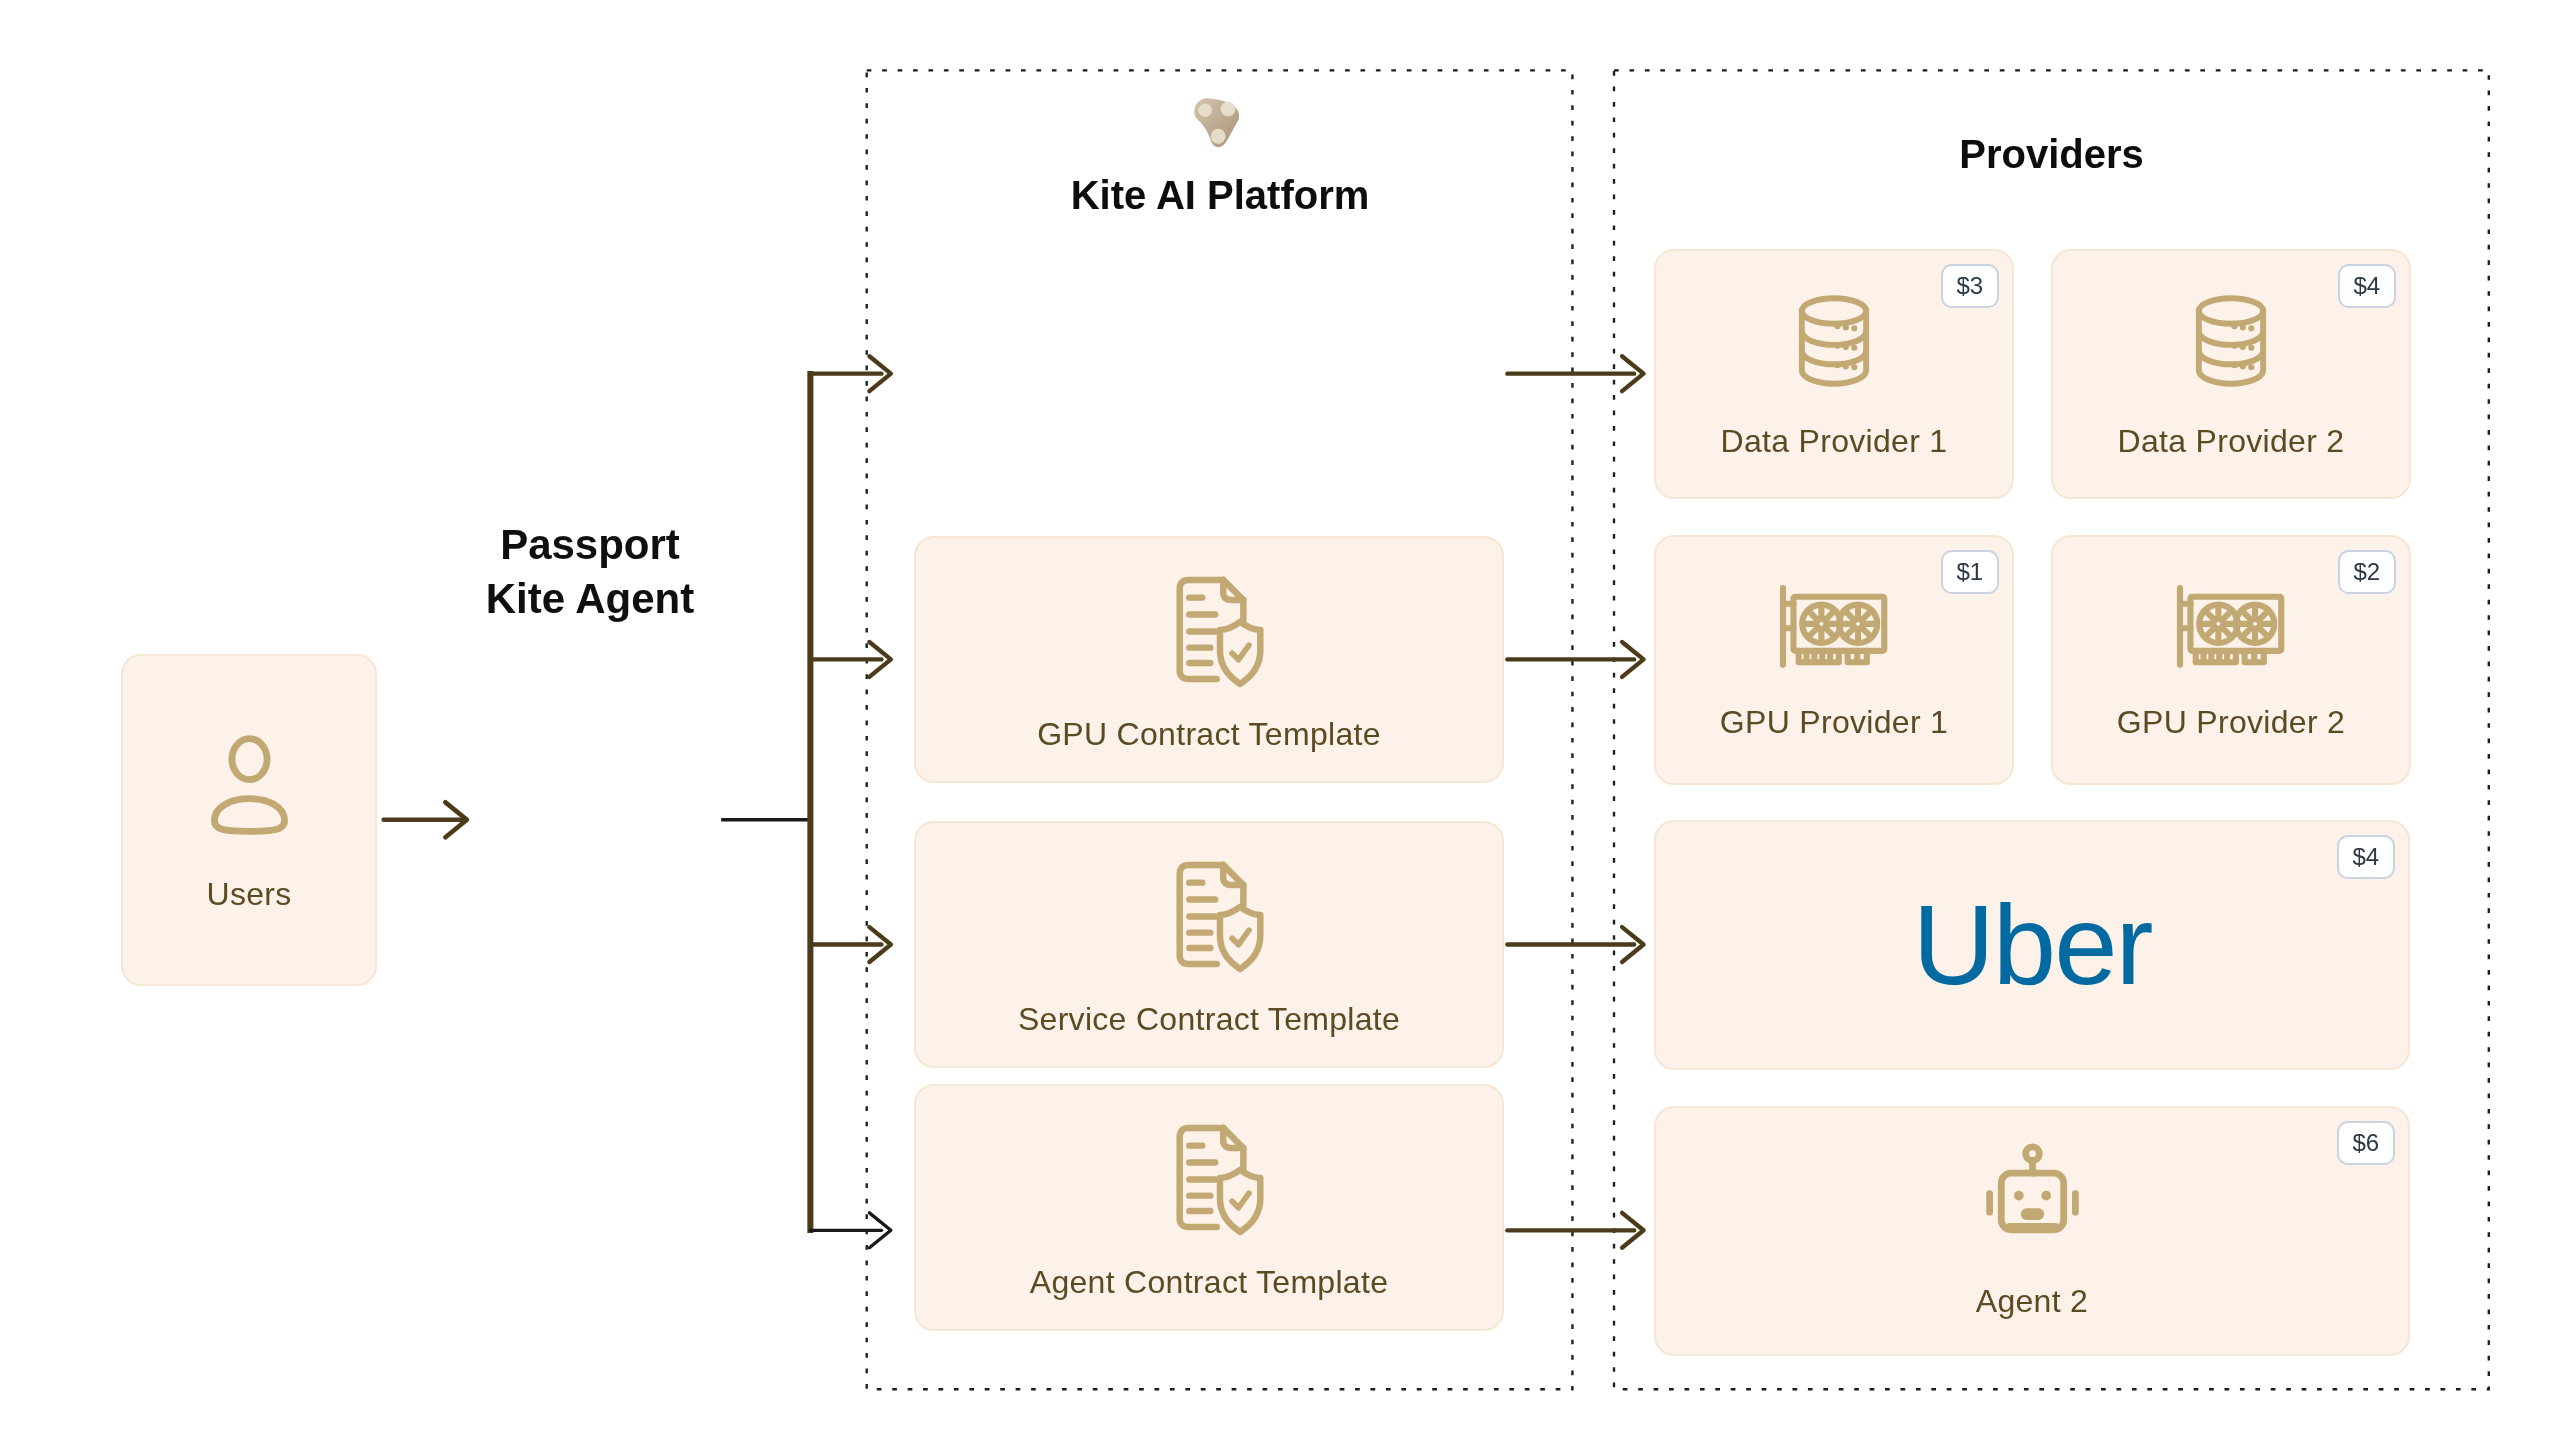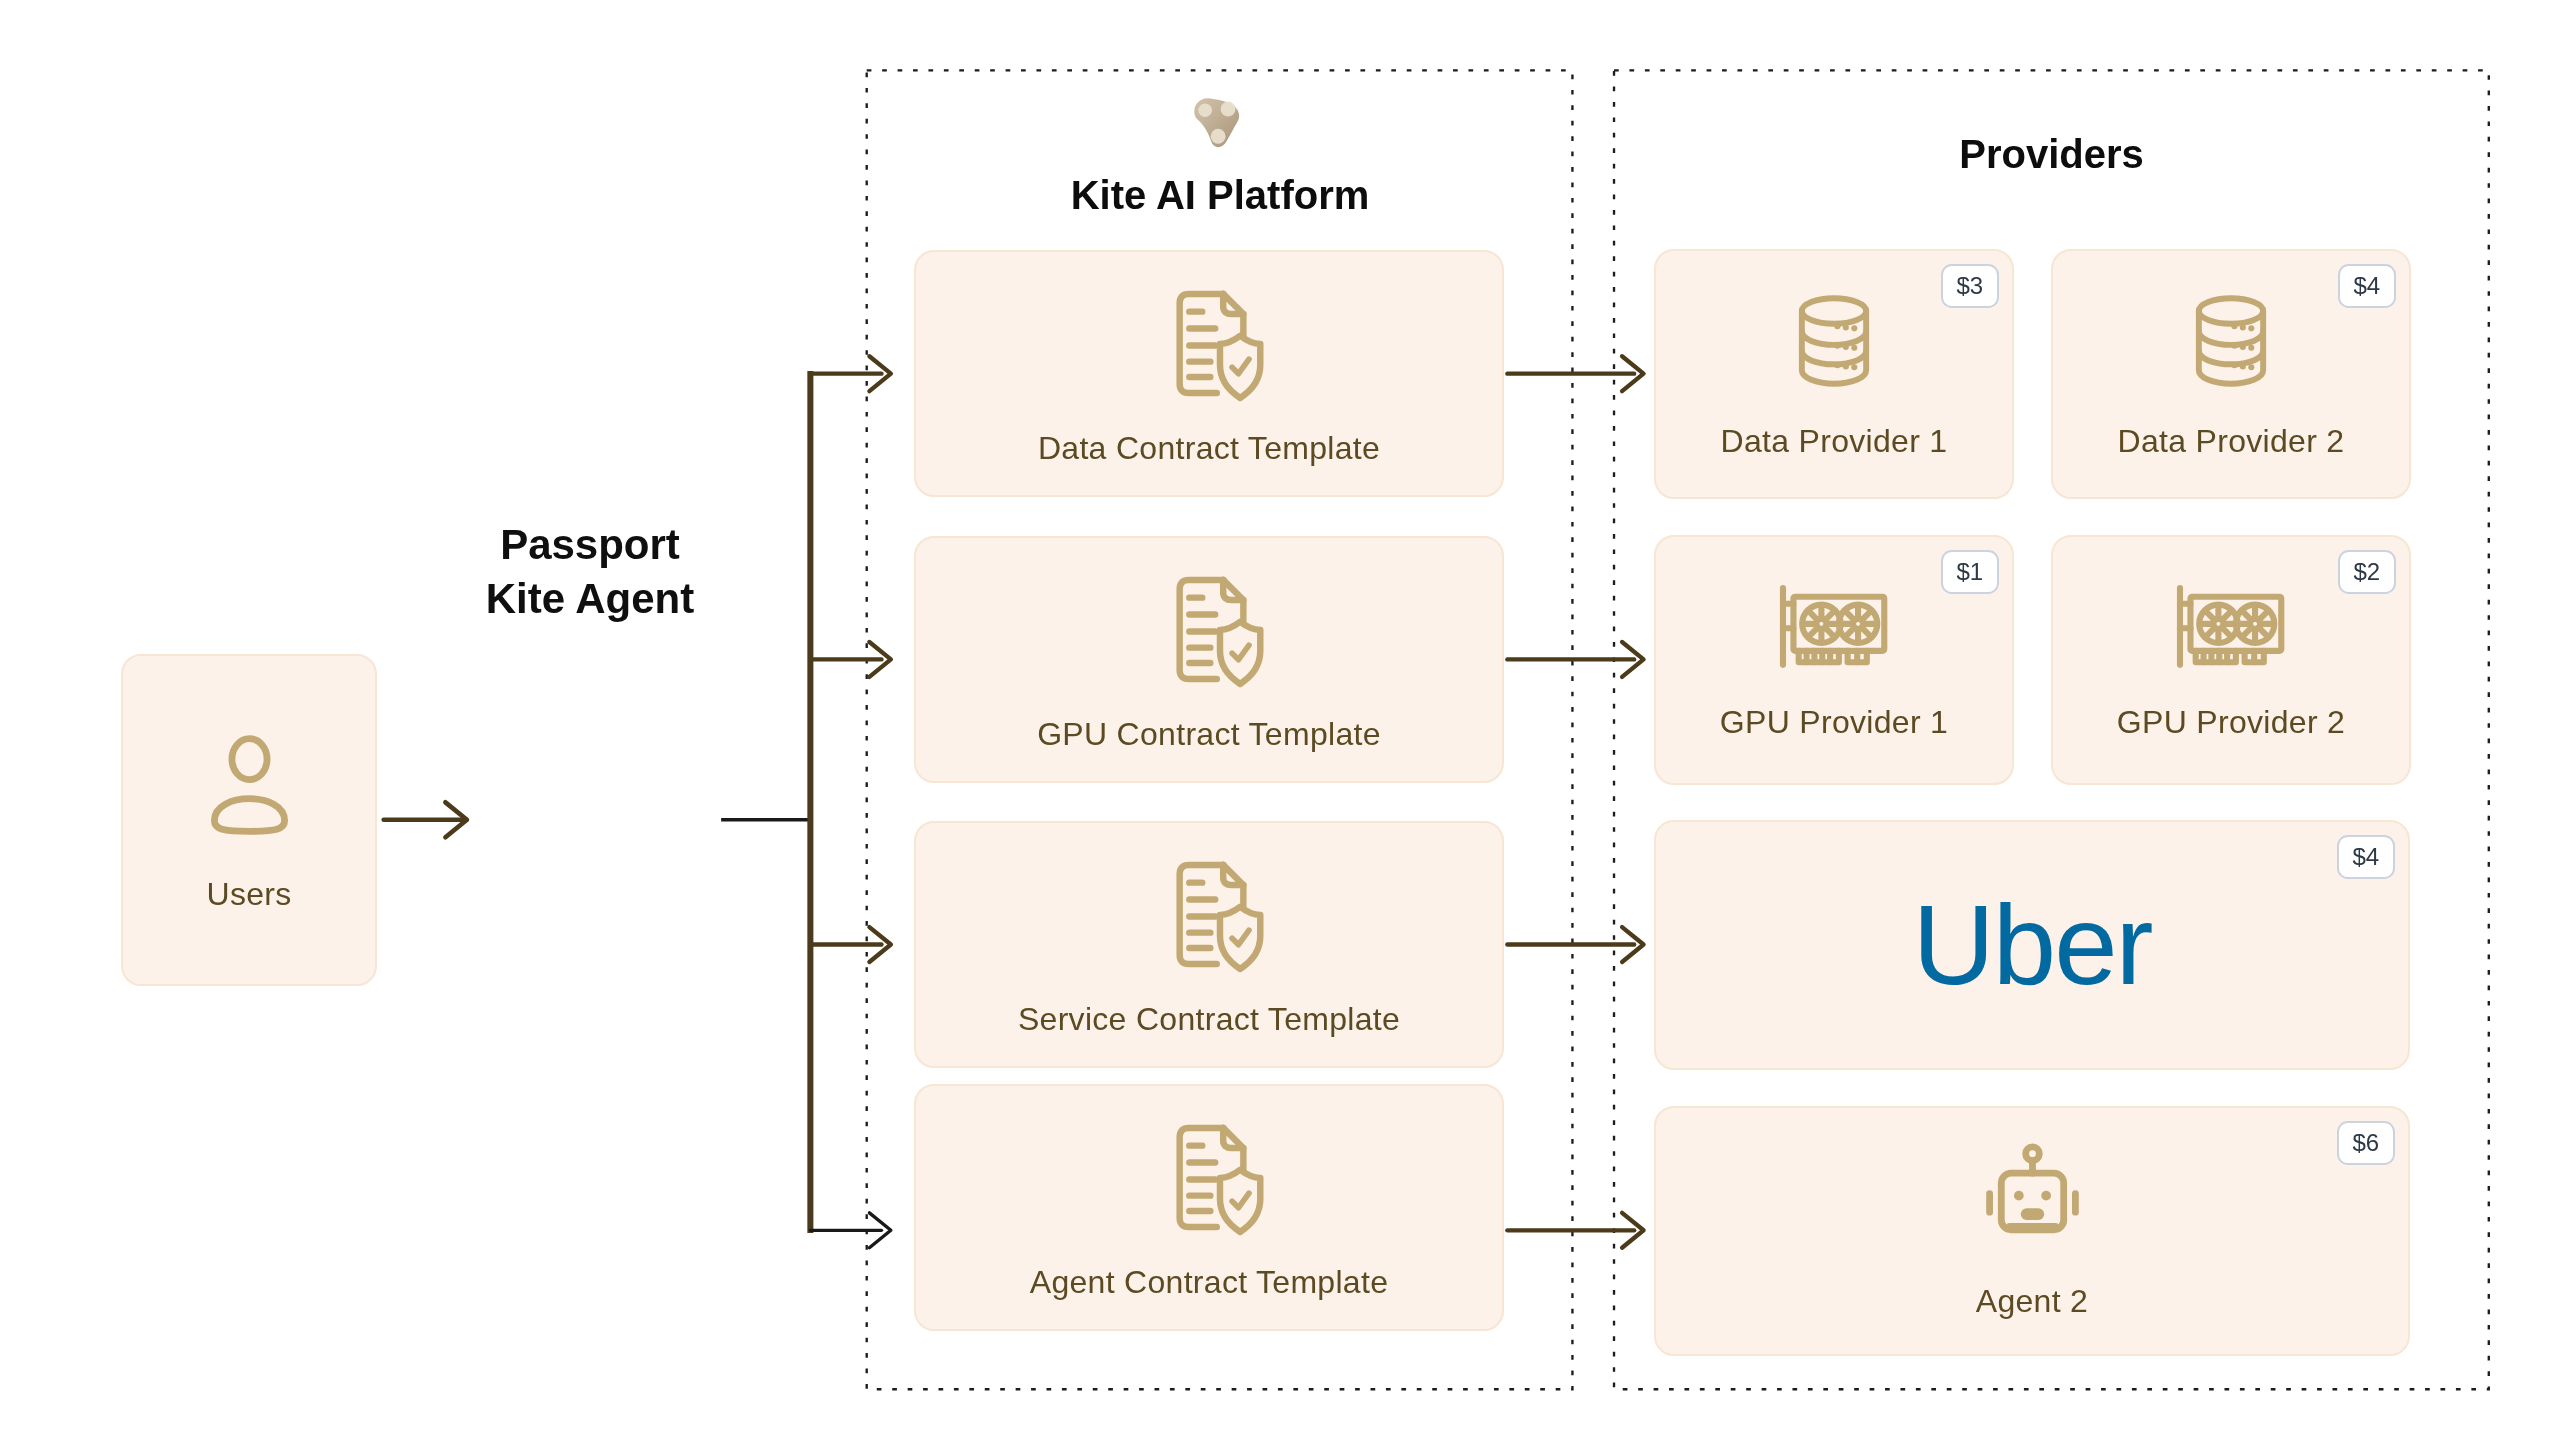--- a/index.html
+++ b/index.html
@@ -189,37 +189,20 @@
         <g fill="#e9e0cd" opacity="0.95">
           <circle cx="26" cy="31" r="11"></circle>
           <circle cx="63" cy="29" r="12"></circle>
           <circle cx="47" cy="73" r="12"></circle>
         </g>
       </svg>
     </span>
     <span>Kite AI Platform</span>
   </div>
 
-  <div class="card template-card" id="template-0">
-    <span class="icon-wrap">
-      <svg width="121" height="129" viewBox="0 0 150 160" fill="none" stroke="#c2a873" stroke-width="8" stroke-linecap="round" stroke-linejoin="round">
-        <path d="M92 16 L49 16 C42 16 38 20 38 27 L38 128 C38 135 42 139 49 139 L84 139"></path>
-        <path d="M92 16 L117 41 L117 68"></path>
-        <path d="M92 16 L92 32 C92 38 96 41 102 41 L117 41"></path>
-        <line x1="50" y1="38" x2="66" y2="38"></line>
-        <line x1="50" y1="59" x2="82" y2="59"></line>
-        <line x1="50" y1="80" x2="82" y2="80"></line>
-        <line x1="50" y1="100" x2="76" y2="100"></line>
-        <line x1="50" y1="119" x2="76" y2="119"></line>
-        <path d="M113 68 C104 75 95 78 88 78 L88 104 C88 126 102 138 113 145 C124 138 138 126 138 104 L138 78 C131 78 122 75 113 68 Z" fill="#fdf2e9"></path>
-        <path d="M103 107 L111 115 L124 97" stroke-width="7"></path>
-      </svg>
-    </span>
-    <div class="label">Data Contract Template</div>
-  </div>
 
   <div class="card template-card" id="template-1">
     <span class="icon-wrap">
       <svg width="121" height="129" viewBox="0 0 150 160" fill="none" stroke="#c2a873" stroke-width="8" stroke-linecap="round" stroke-linejoin="round">
         <path d="M92 16 L49 16 C42 16 38 20 38 27 L38 128 C38 135 42 139 49 139 L84 139"></path>
         <path d="M92 16 L117 41 L117 68"></path>
         <path d="M92 16 L92 32 C92 38 96 41 102 41 L117 41"></path>
         <line x1="50" y1="38" x2="66" y2="38"></line>
         <line x1="50" y1="59" x2="82" y2="59"></line>
         <line x1="50" y1="80" x2="82" y2="80"></line>

